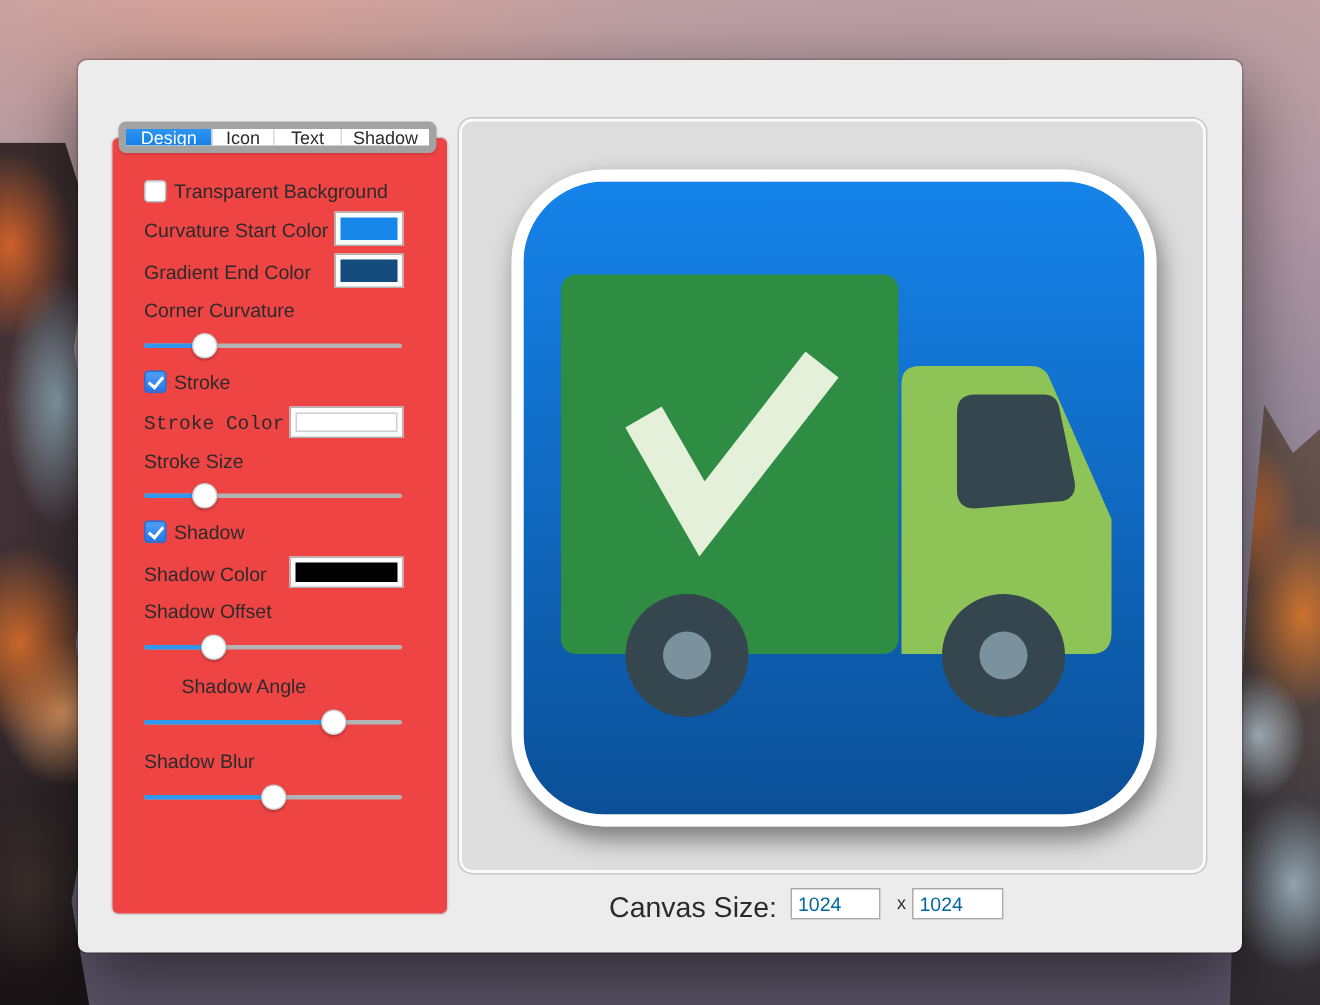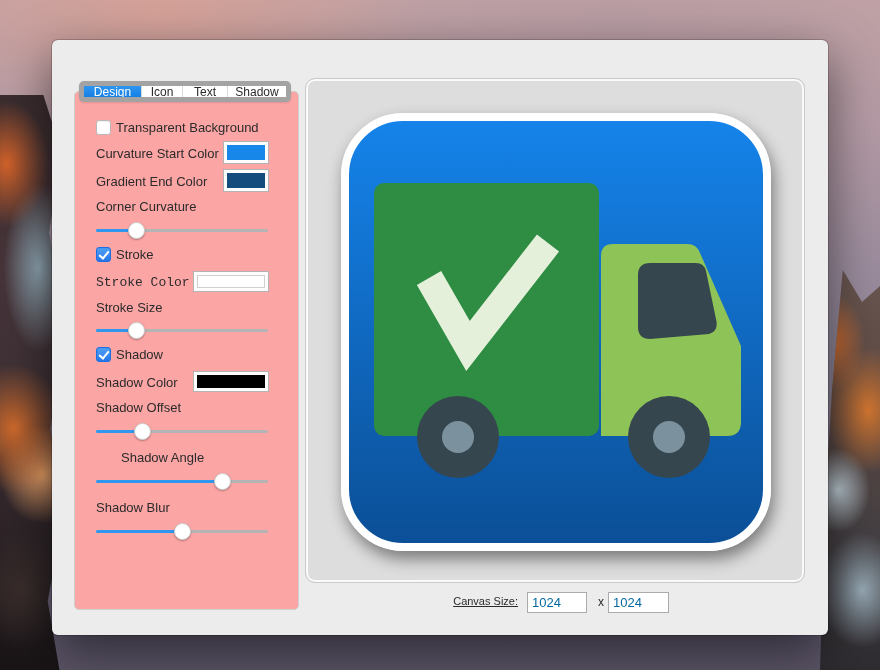--- a/index.html
+++ b/index.html
@@ -74,21 +74,21 @@
     height:100%; display:flex; align-items:center; justify-content:center;
     font-size:12px; color:#2b2b2b; border-right:1px solid #d9d9d9; cursor:default;
   }
   .tab:last-child { border-right:none; }
   .tab.active { background:linear-gradient(180deg,#2e95f0 0%,#1480e6 100%); color:#fff; }
   .tab-design { width:58px; } .tab-icon { width:41px; } .tab-text { width:45px; } .tab-output { width:58px; }
 
   
   .groupbox {
     position:absolute; left:22px; top:51px; width:225px; height:519px;
-    background:#fca5a5; border:1px solid #d0cfcf; border-radius:5px; z-index:1;
+    background:#ef4444; border:1px solid #d0cfcf; border-radius:5px; z-index:1;
   }
   .row { position:absolute; left:21px; display:flex; align-items:center; height:17px; }
   .lbl { font-size:13px; color:#2b2b2b; white-space:nowrap; }
   .cb {
     width:15px; height:15px; border-radius:3px; margin-right:5px; flex:0 0 auto;
     background:#ffffff; border:1px solid #b9b9b9; box-shadow:inset 0 1px 1px rgba(0,0,0,.06);
     position:relative;
   }
   .cb.checked { background:linear-gradient(180deg,#51a1f5 0%,#2276ea 100%); border-color:#1f6fe0; }
   .cb.checked::after {
@@ -122,21 +122,21 @@
   .app-icon {
     position:absolute; left:35px; top:34px; width:430px; height:438px;
     border:8px solid #ffffff; border-radius:62px;
     background:linear-gradient(180deg,#1583ea 0%,#0b4f97 100%);
     box-shadow: 3px 8px 16px rgba(0,0,0,.45);
   }
   .app-icon svg { position:absolute; left:0; top:0; }
 
   
   .canvas-row { position:absolute; left:0; top:552px; width:776px; height:22px; }
-  .canvas-label { position:absolute; right:310px; top:3px; font-size:11px; color:#2b2b2b;text-decoration:underline; }
+  .canvas-label { position:absolute; right:310px; top:3px; font-size:19px; color:#2b2b2b; }
   .canvas-input {
     position:absolute; top:0; height:21px; border:1px solid #ababab; background:#fff;
     font-size:13px; font-family:"Liberation Sans",sans-serif; color:#0369a1; padding:0 4px; outline:none;
   }
   .ci-w { left:475px; width:60px; }
   .ci-h { left:556px; width:61px; }
   .canvas-x { position:absolute; left:546px; top:3px; font-size:12px; color:#2b2b2b; }
 </style>
 </head>
 <body>

